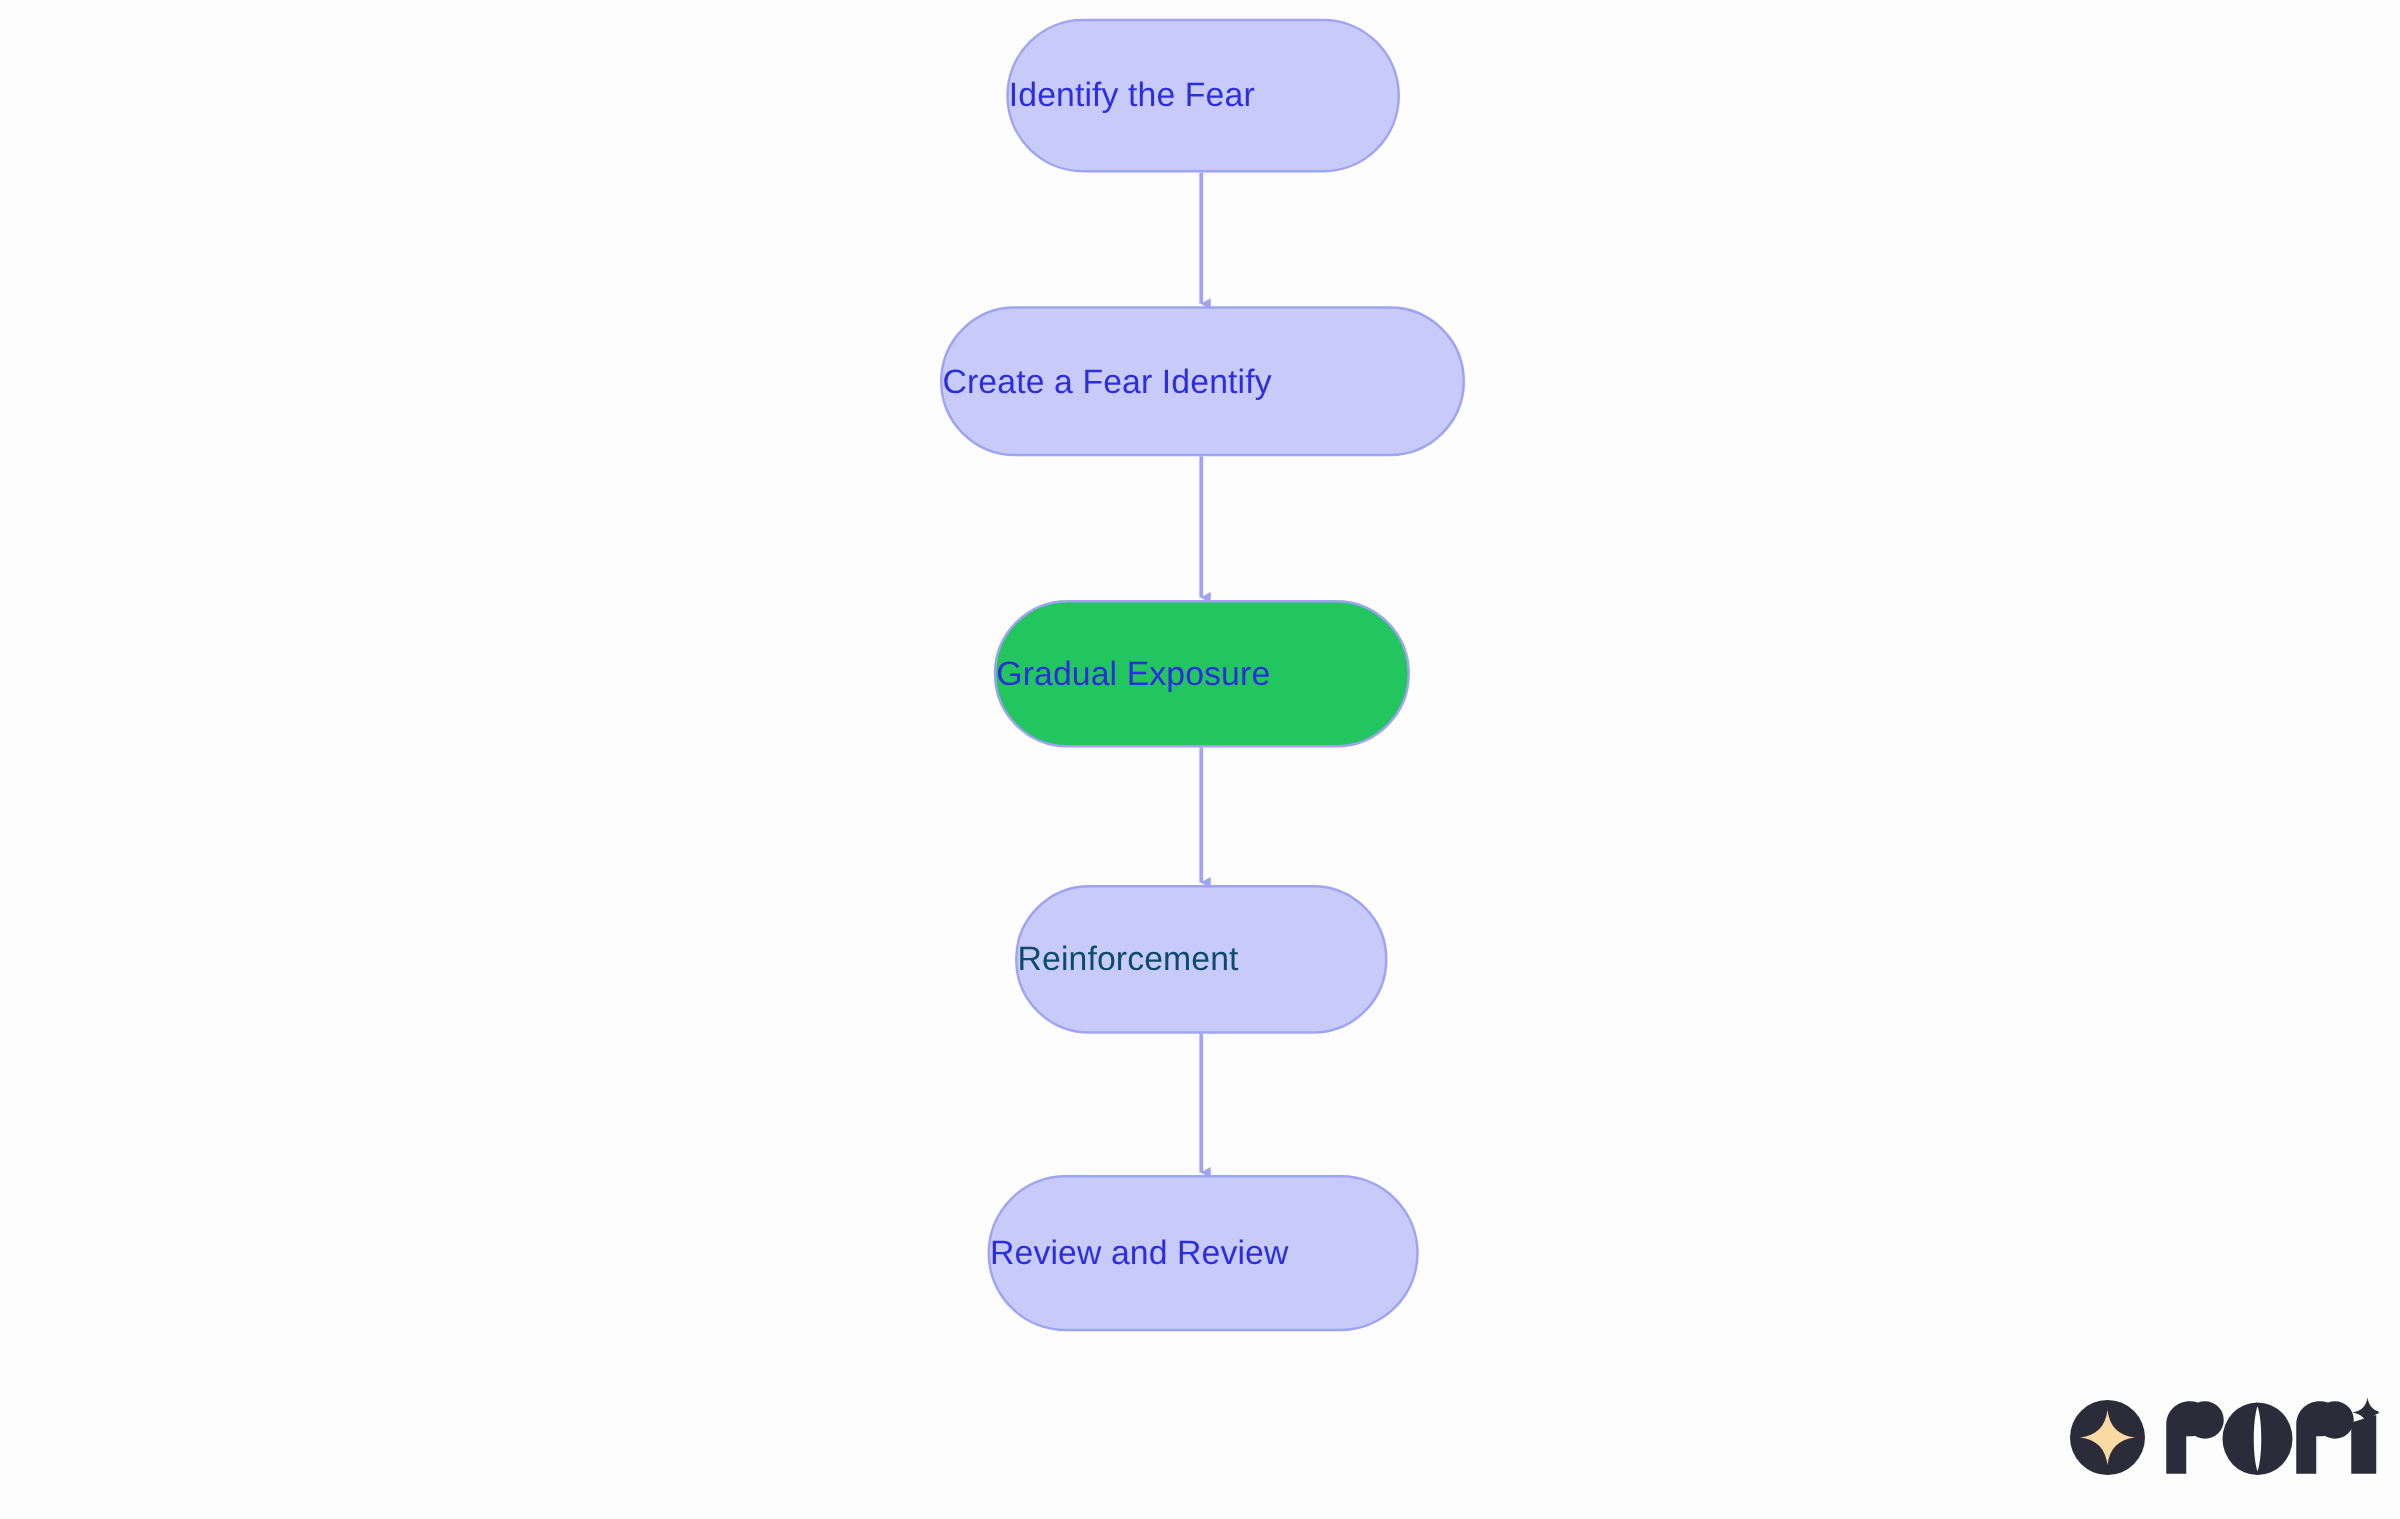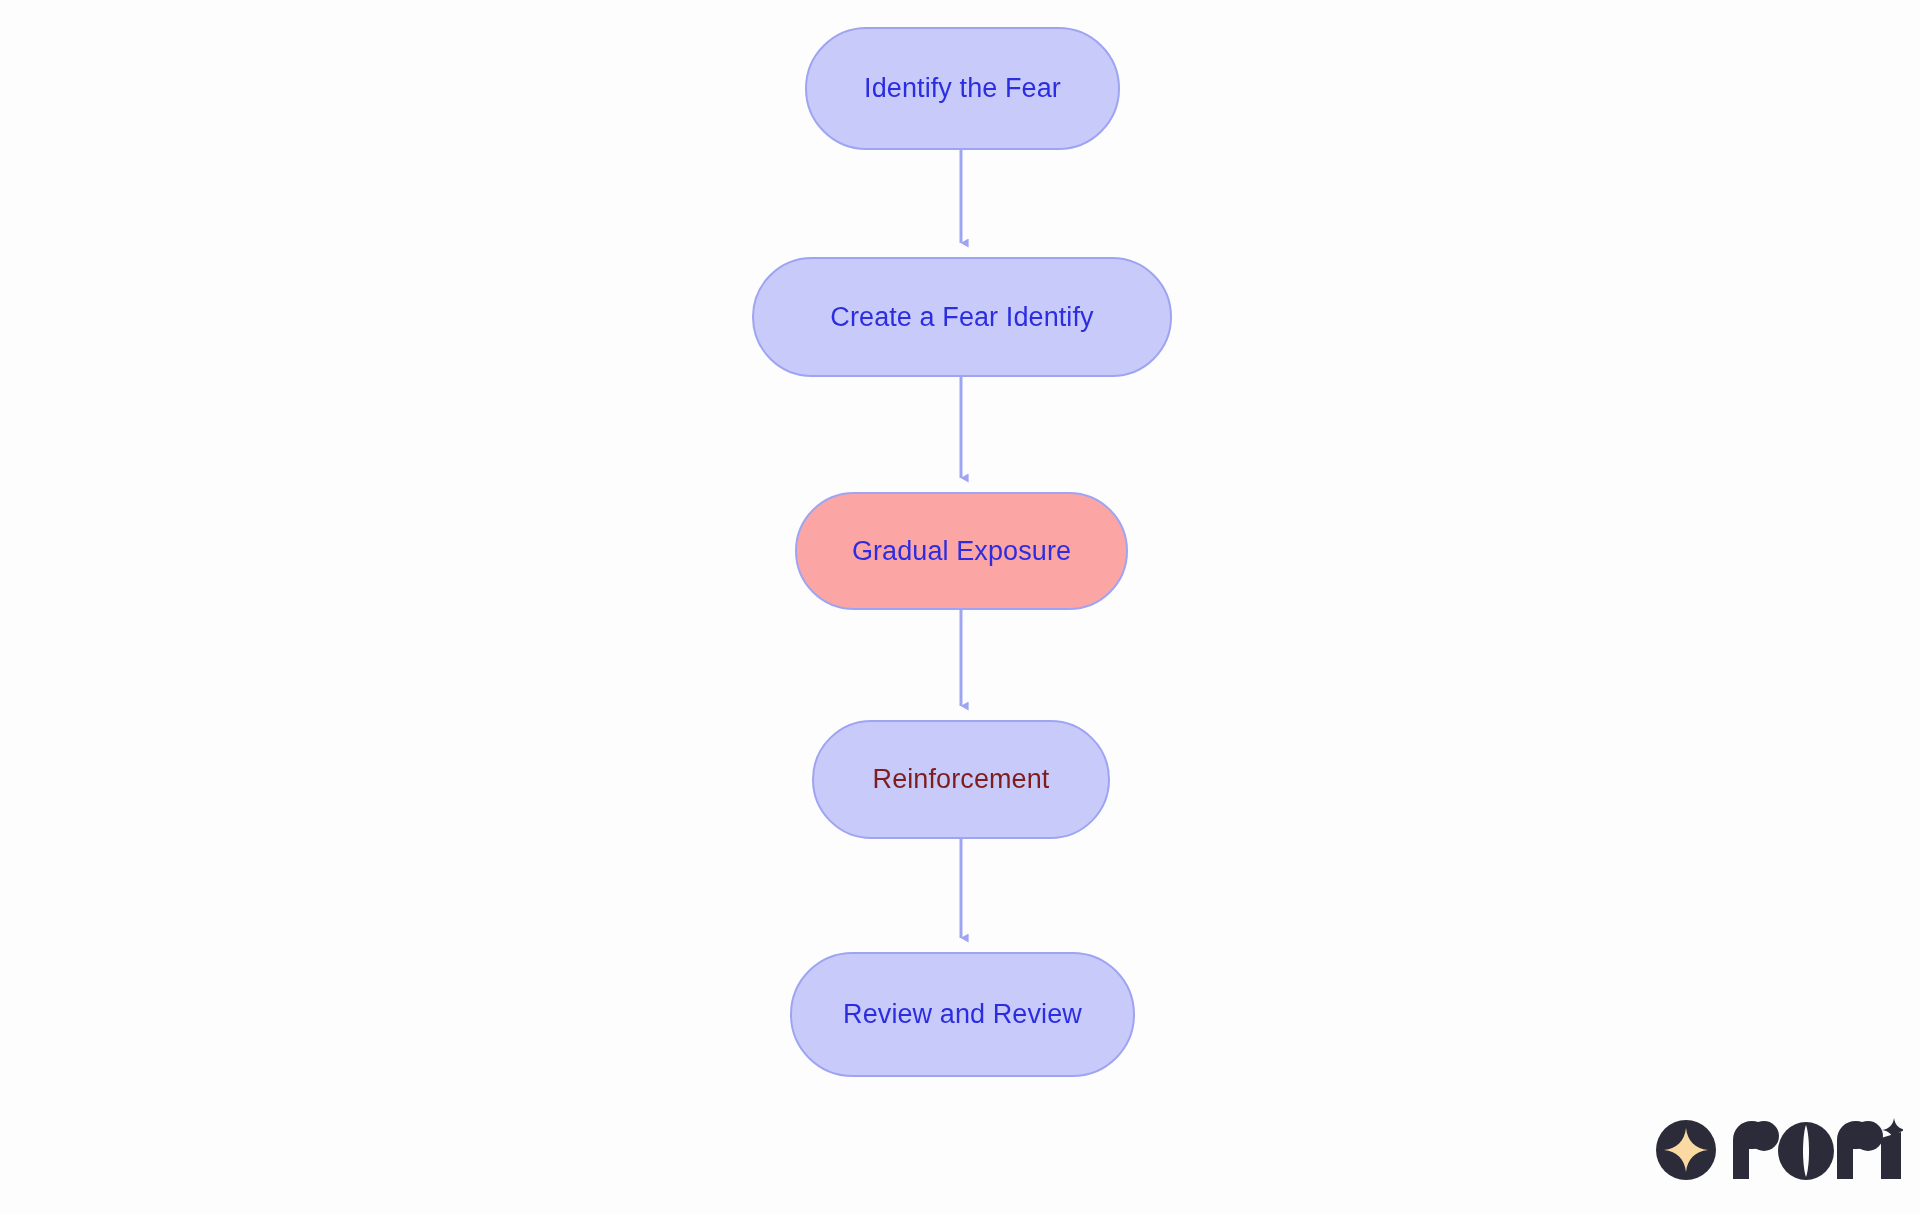--- a/index.html
+++ b/index.html
@@ -23,28 +23,26 @@
   }
 
   .node {
     position: absolute;
     box-sizing: border-box;
     background: #c8cbfa;
     border: 2px solid #9fa4f2;
     border-radius: 999px;
     display: flex;
     align-items: center;
-    justify-content: center;
     color: #2d2de0;
     font-size: 27px;
     font-weight: 400;
     letter-spacing: 0.1px;
     white-space: nowrap;
     font-family: "Liberation Sans", sans-serif;
-    margin-top: 12px;
   }
 
   .connector {
     position: absolute;
     left: 0;
     top: 0;
   }
 
   .logo {
     position: absolute;
@@ -72,24 +70,24 @@
       </g>
   </svg>
 
   <div id="node-host">
       <div class="node" style="left: 805px; top: 15px; width: 315px; height: 123px; background: rgb(200, 203, 250); border-color: rgb(159, 164, 242); color: rgb(45, 45, 224);">
         <span>Identify the Fear</span>
       </div>
       <div class="node" style="left: 752px; top: 245px; width: 420px; height: 120px; background: rgb(200, 203, 250); border-color: rgb(159, 164, 242); color: rgb(45, 45, 224);">
         <span>Create a Fear Identify</span>
       </div>
-      <div class="node" style="left: 795px; top: 480px; width: 333px; height: 118px; background: #fca5a5; border-color: rgb(159, 164, 242); color: rgb(45, 45, 224);">
+      <div class="node" style="left: 795px; top: 480px; width: 333px; height: 118px; background: #22c55e; border-color: rgb(159, 164, 242); color: rgb(45, 45, 224);">
         <span>Gradual Exposure</span>
       </div>
-      <div class="node" style="left: 812px; top: 708px; width: 298px; height: 119px; background: rgb(200, 203, 250); border-color: rgb(159, 164, 242); color: #7f1d1d;">
+      <div class="node" style="left: 812px; top: 708px; width: 298px; height: 119px; background: rgb(200, 203, 250); border-color: rgb(159, 164, 242); color: #0c4a6e;">
         <span>Reinforcement</span>
       </div>
       <div class="node" style="left: 790px; top: 940px; width: 345px; height: 125px; background: rgb(200, 203, 250); border-color: rgb(159, 164, 242); color: rgb(45, 45, 224);">
         <span>Review and Review</span>
       </div>
     </div>
 
 </div>
 
 <div class="logo" style="left:1655px; top:1118px;">

